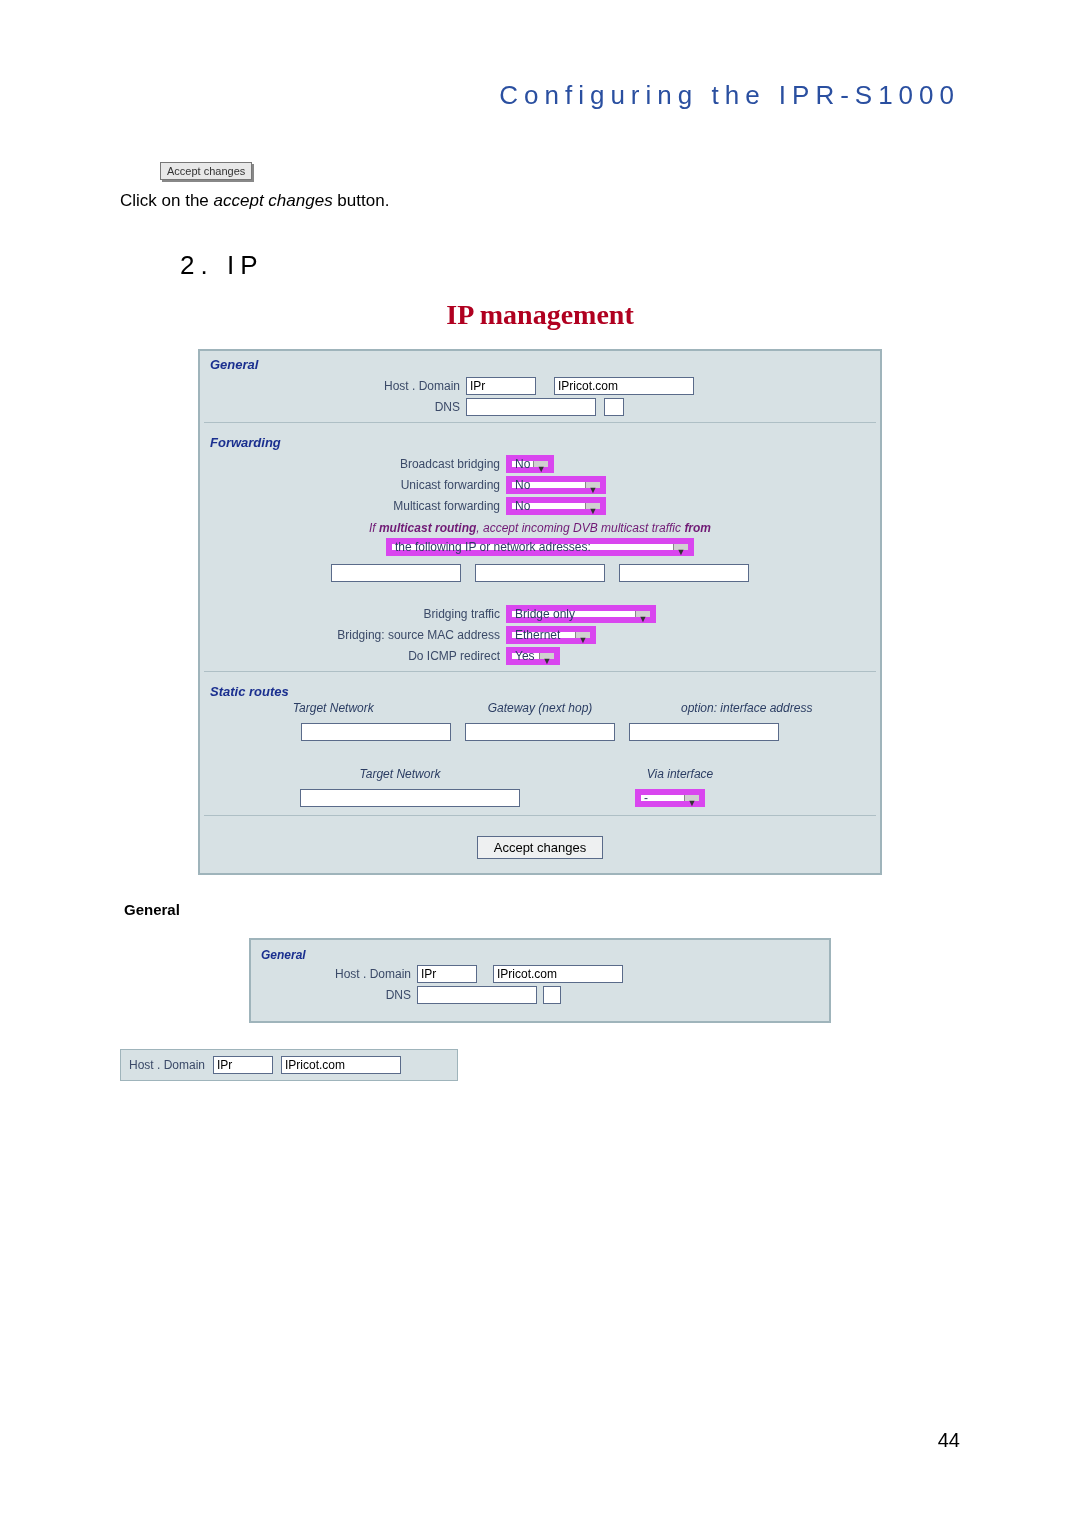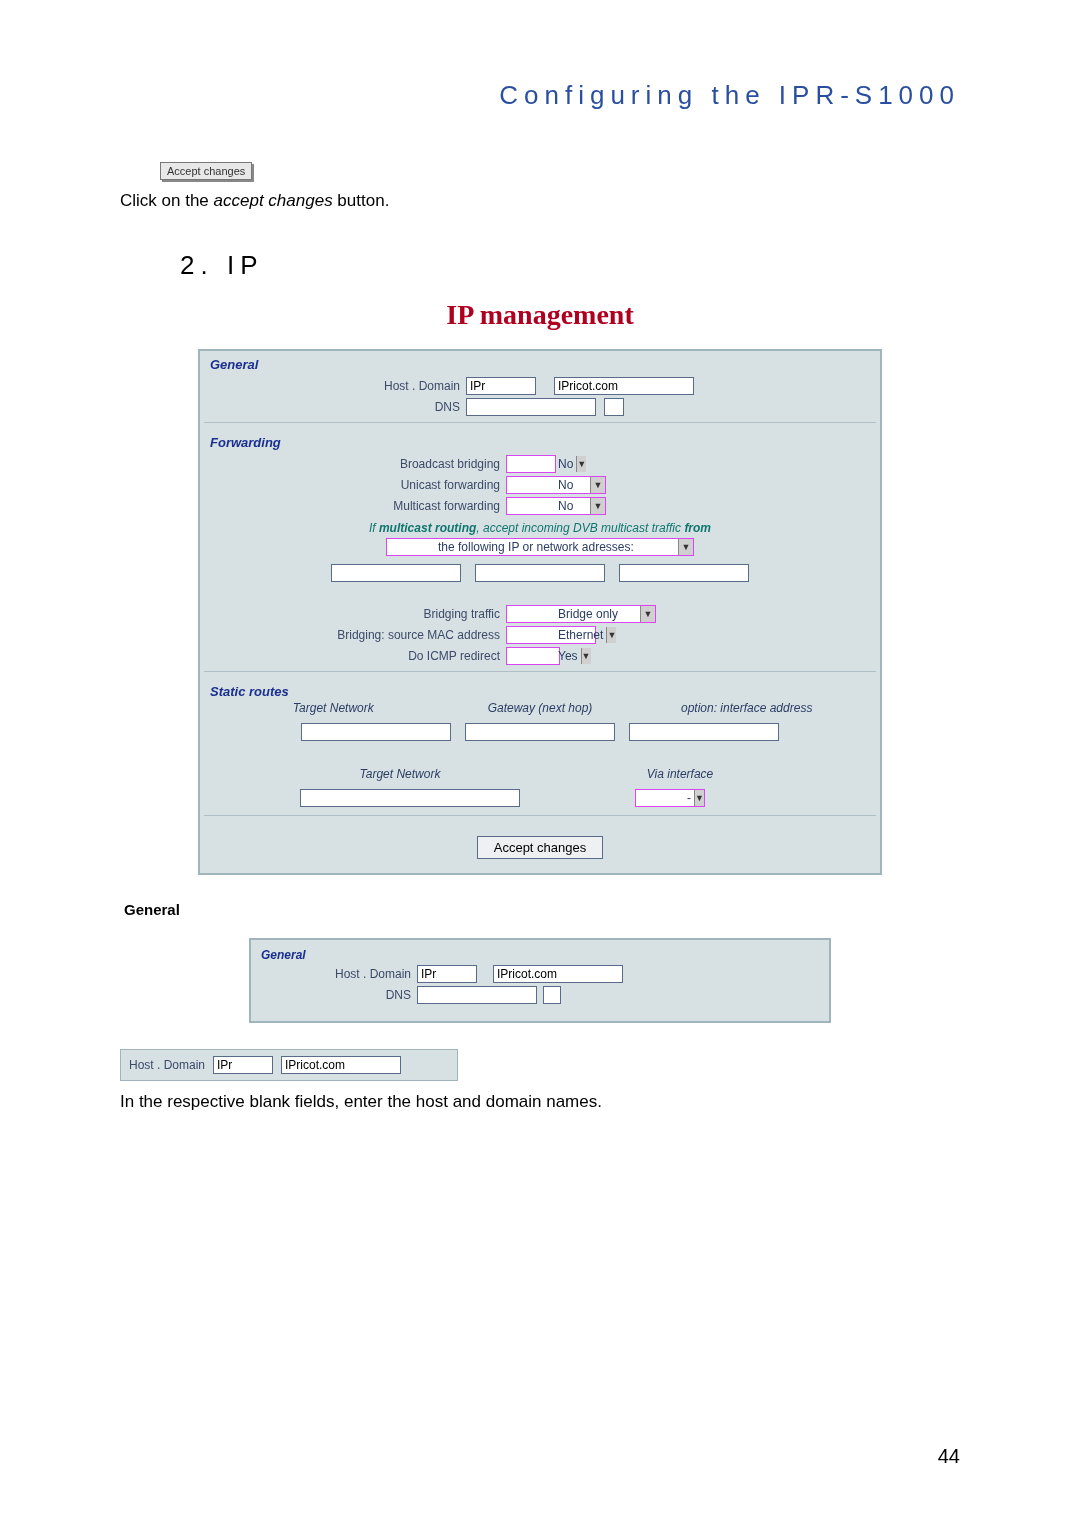--- a/index.html
+++ b/index.html
@@ -12,38 +12,38 @@
   .sec-num{font-family:Verdana,Arial;font-size:26px;letter-spacing:6px;color:#000;margin:36px 0 10px 60px;}
   .defn{font-size:18px;margin:0 0 30px 0;}
   .defn b{font-weight:bold;}
   .panel-title{color:#b00020;font-size:28px;font-weight:bold;text-align:center;font-family:Georgia,serif;margin:18px 0 18px 0;}
   .panel{width:680px;margin:0 auto;border:2px solid #9fb4bb;background:#d7e1e4;font-size:13px;color:#2b3d63;}
   .section-hdr{color:#1a2f8f;font-weight:bold;font-style:italic;font-size:13px;padding:6px 8px 2px 10px;}
   .row{display:flex;align-items:center;margin:3px 0;}
   .lbl{width:260px;text-align:right;padding-right:6px;font-size:12px;color:#3b4a68;font-style:italic;}
   .lbl.n{font-style:normal;}
   .inp{background:#fff;border:1px solid #5a6b8a;height:18px;font-size:12px;padding:0 3px;box-sizing:border-box;}
-  .sel{background:#fff;border:1px solid #d946ef;height:18px;font-size:12px;display:inline-flex;align-items:center;justify-content:space-between;box-sizing:border-box;padding-left:48px;}
+  .sel{background:#fff;border:6px solid #d946ef;height:18px;font-size:12px;display:inline-flex;align-items:center;justify-content:space-between;box-sizing:border-box;}
   .sel .arr{background:#d0d0d0;border-left:1px solid #888;width:14px;text-align:center;font-size:9px;line-height:16px;color:#333;height:100%;}
   .sel .val{padding:0 3px;white-space:nowrap;}
   .hr{border-top:1px solid #aebfc5;margin:6px 4px;}
   .center{justify-content:center;}
   .multirow{display:flex;justify-content:center;gap:14px;margin:8px 0;}
-  .note{text-align:center;font-style:italic;font-size:12px;color:#0f766e;margin-top:6px;}
+  .note{text-align:center;font-style:italic;font-size:12px;color:#701a75;margin-top:6px;}
   .note .em{font-weight:bold;}
   .cols3{display:flex;}
   .cols3>div{flex:1;text-align:center;font-style:italic;font-size:12px;color:#2b3d63;}
   .accept-wrap{text-align:center;padding:14px 0;}
   .accept{display:inline-block;background:#eef0f1;border:1px solid #5a6b8a;padding:3px 16px;font-size:13px;color:#000;}
   .sub-hdr{font-weight:bold;font-size:15px;margin:26px 0 20px 4px;}
   .mini-panel{width:560px;margin:0 auto;border:2px solid #9fb4bb;background:#d7e1e4;padding:8px 8px 14px 10px;}
   .mini-row{display:flex;align-items:center;margin:3px 0;font-size:12px;color:#3b4a68;}
   .mini-lbl{width:150px;text-align:right;padding-right:6px;}
   .strip{display:flex;align-items:center;gap:8px;font-size:12px;color:#3b4a68;border:1px solid #9fb4bb;background:#d7e1e4;padding:6px 8px;width:320px;margin-top:26px;}
-  .pg-num{position:absolute;bottom:60px;right:120px;font-size:20px;}
+  .pg-num{position:absolute;bottom:76px;right:120px;font-size:20px;}
 </style>
 </head>
 <body>
 
 <div class="page">
 
   <div class="header-title">Configuring the IPR-S1000</div>
 
   <div style="margin-left:40px;">
     <span class="btn-chip shadow">Accept changes</span>
@@ -191,16 +191,15 @@
       <input class="inp" style="width: 18px;">
     </div>
   </div>
 
   <div class="strip">
     <span>Host . Domain</span>
     <input class="inp" style="width: 60px;" value="IPr">
     <input class="inp" style="width: 120px;" value="IPricot.com">
   </div>
 
-  <p class="body-text">In the respective blank fields, enter the host and domain names.</p>
 
   <div class="pg-num">44</div>
 </div>
 
 </body></html>

